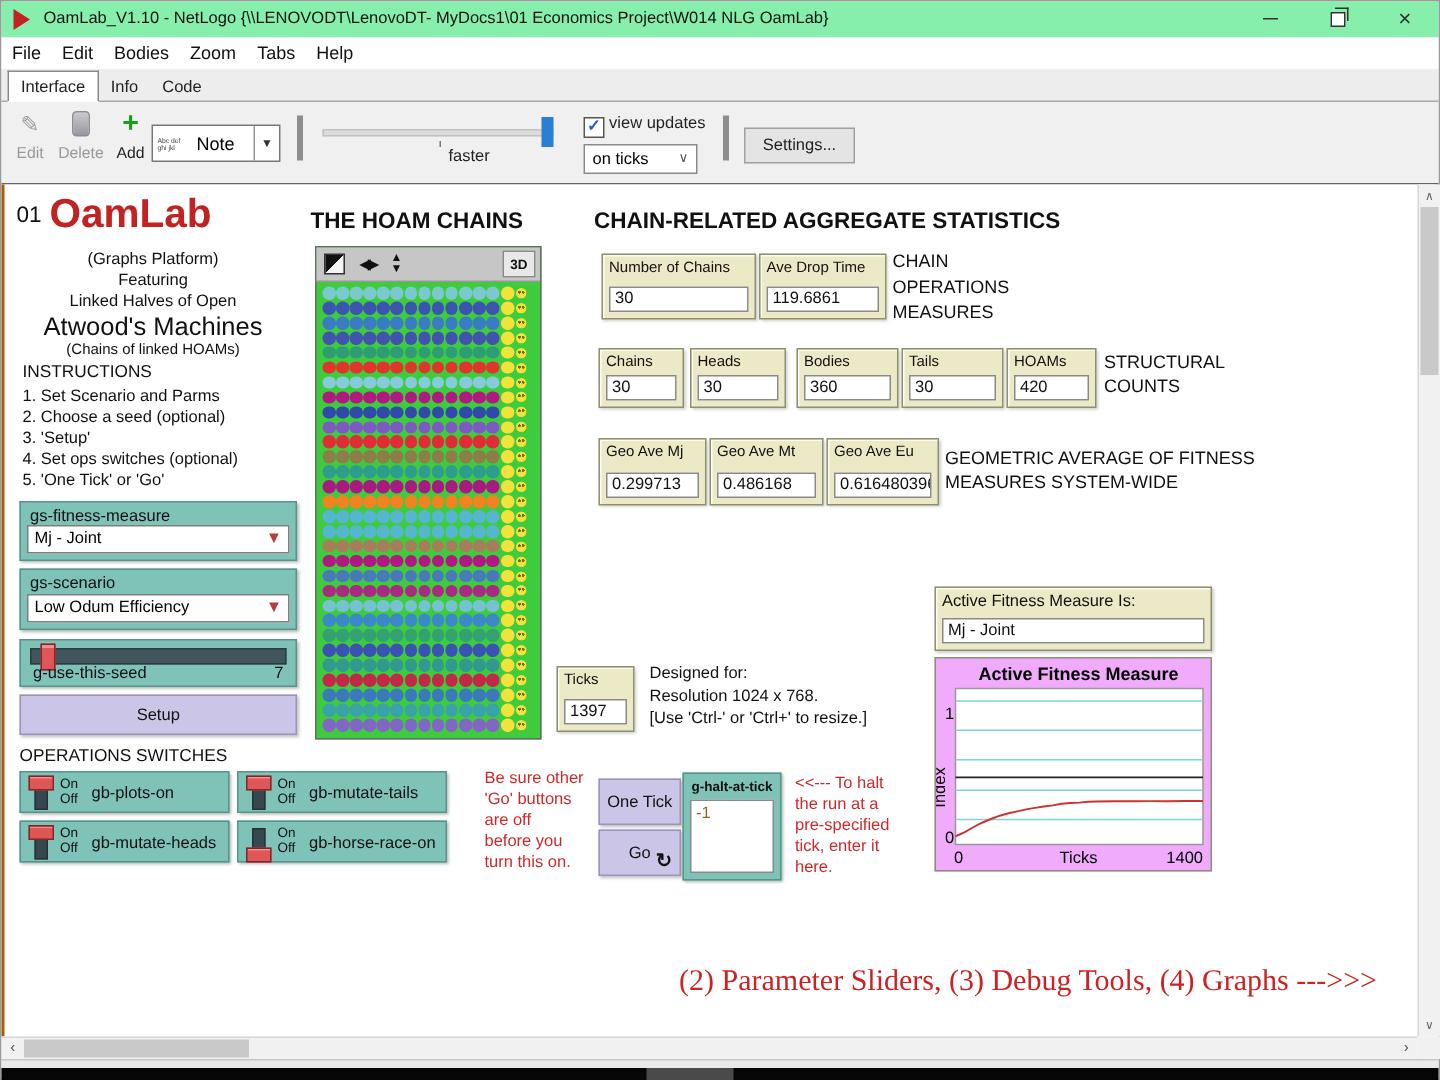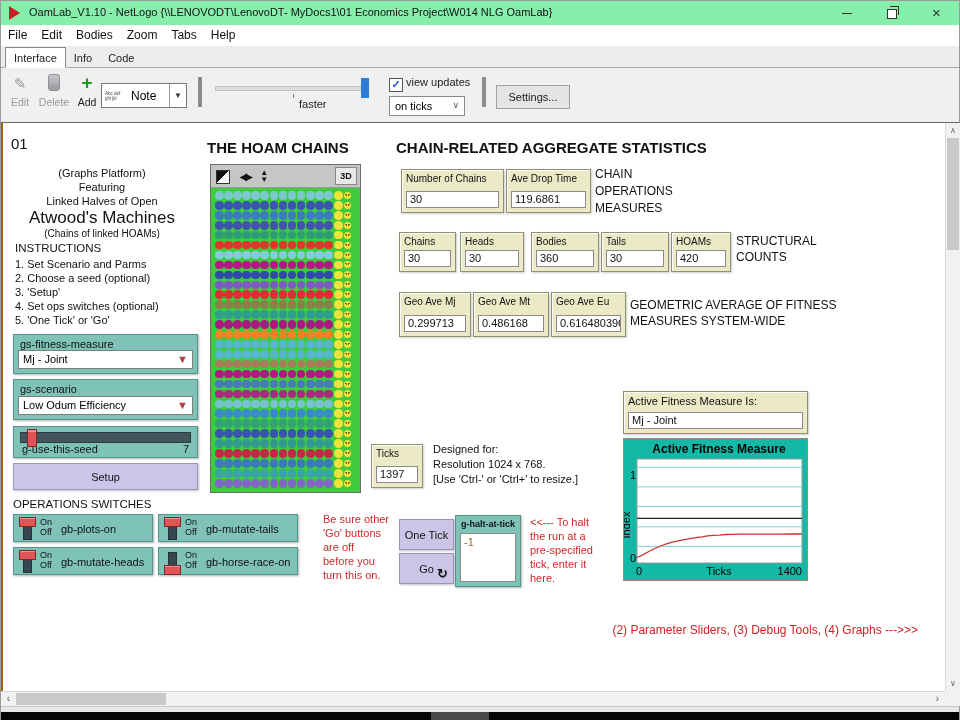--- a/index.html
+++ b/index.html
@@ -100,22 +100,22 @@
   .mvalue{position:absolute;left:4px;right:4px;bottom:4px;height:17px;background:#fff;border:1px solid #8a8a8a;font-size:11px;padding:1px 3px;white-space:nowrap;overflow:hidden;box-sizing:border-box;color:#111;}
   .caption{position:absolute;font-size:12px;color:#111;}
   
   .designed{position:absolute;left:430px;top:319px;font-size:11px;line-height:15px;color:#111;}
   .redtext{position:absolute;color:#cc2a2a;font-size:11px;line-height:14px;}
   .go-icon{position:absolute;right:5px;bottom:2px;font-size:13px;font-weight:bold;}
   .haltbox{position:absolute;left:452px;top:392px;width:66px;height:72px;background:#7fc2b8;border:1px solid #55958b;box-shadow:1px 1px 2px rgba(0,0,0,.3);box-sizing:border-box;}
   .hlabel{font-size:9px;font-weight:bold;text-align:center;padding-top:3px;color:#111;}
   .hvalue{position:absolute;left:4px;right:4px;top:17px;bottom:4px;background:#fff;border:1px solid #8a8a8a;font-size:11px;color:#9a6420;padding:2px 3px;box-sizing:border-box;}
   
-  .plot-panel{position:absolute;left:620px;top:315px;width:185px;height:143px;background:#14b8a6;border:1px solid #8f8f72;box-sizing:border-box;}
-  .footer-note{position:absolute;left:430px;top:500px;width:485px;text-align:right;color:#cc2222;font-size:12px;}
+  .plot-panel{position:absolute;left:620px;top:315px;width:185px;height:143px;background:#f0abfc;border:1px solid #8f8f72;box-sizing:border-box;}
+  .footer-note{position:absolute;left:430px;top:520px;width:485px;text-align:right;color:#cc2222;font-size:20px;font-family:Liberation Serif, serif;}
   
   .vscroll{position:absolute;left:944px;top:122px;width:15px;height:568px;background:#f1f1f1;border-left:1px solid #d8d8d8;box-sizing:border-box;}
   .vscroll .arr{position:absolute;left:0;right:0;height:15px;text-align:center;font-size:8px;color:#666;line-height:15px;}
   .vthumb{position:absolute;left:1px;top:15px;width:12px;height:112px;background:#c9c9c9;}
   .hscroll{position:absolute;left:0;top:690px;width:944px;height:15px;background:#f1f1f1;border-top:1px solid #d8d8d8;box-sizing:border-box;}
   .hscroll .arr{position:absolute;top:0;width:15px;text-align:center;font-size:10px;color:#555;line-height:14px;}
   .hthumb{position:absolute;left:15px;top:1px;width:150px;height:12px;background:#c9c9c9;}
   .sb-corner{position:absolute;left:944px;top:690px;width:15px;height:15px;background:#f1f1f1;}
   .strip{position:absolute;left:0;top:705px;right:0;height:6px;background:#e9e9e9;border-top:1px solid #c8c8c8;box-sizing:border-box;}
   .bottombar{position:absolute;left:0;top:711px;right:0;height:9px;background:#060606;}
@@ -171,20 +171,21 @@
       <span class="dval">on ticks</span>
       <span class="chev">∨</span>
     </div>
     <div class="tsep" style="left:481px"></div>
     <div class="settings-btn">Settings...</div>
   </div>
 
   <div class="main" id="main">
 
     <span class="idx">01</span>
+    <span class="brand-title">OamLab</span>
     <div class="brand-center">
       <div class="sub">(Graphs Platform)</div>
       <div class="sub">Featuring</div>
       <div class="sub">Linked Halves of Open</div>
       <div class="big-sub">Atwood's Machines</div>
       <div class="small-sub">(Chains of linked HOAMs)</div>
     </div>
     <div class="instr-title">INSTRUCTIONS</div>
     <div class="instr-list" id="instructions-list">
         <div>1. Set Scenario and Parms</div>

